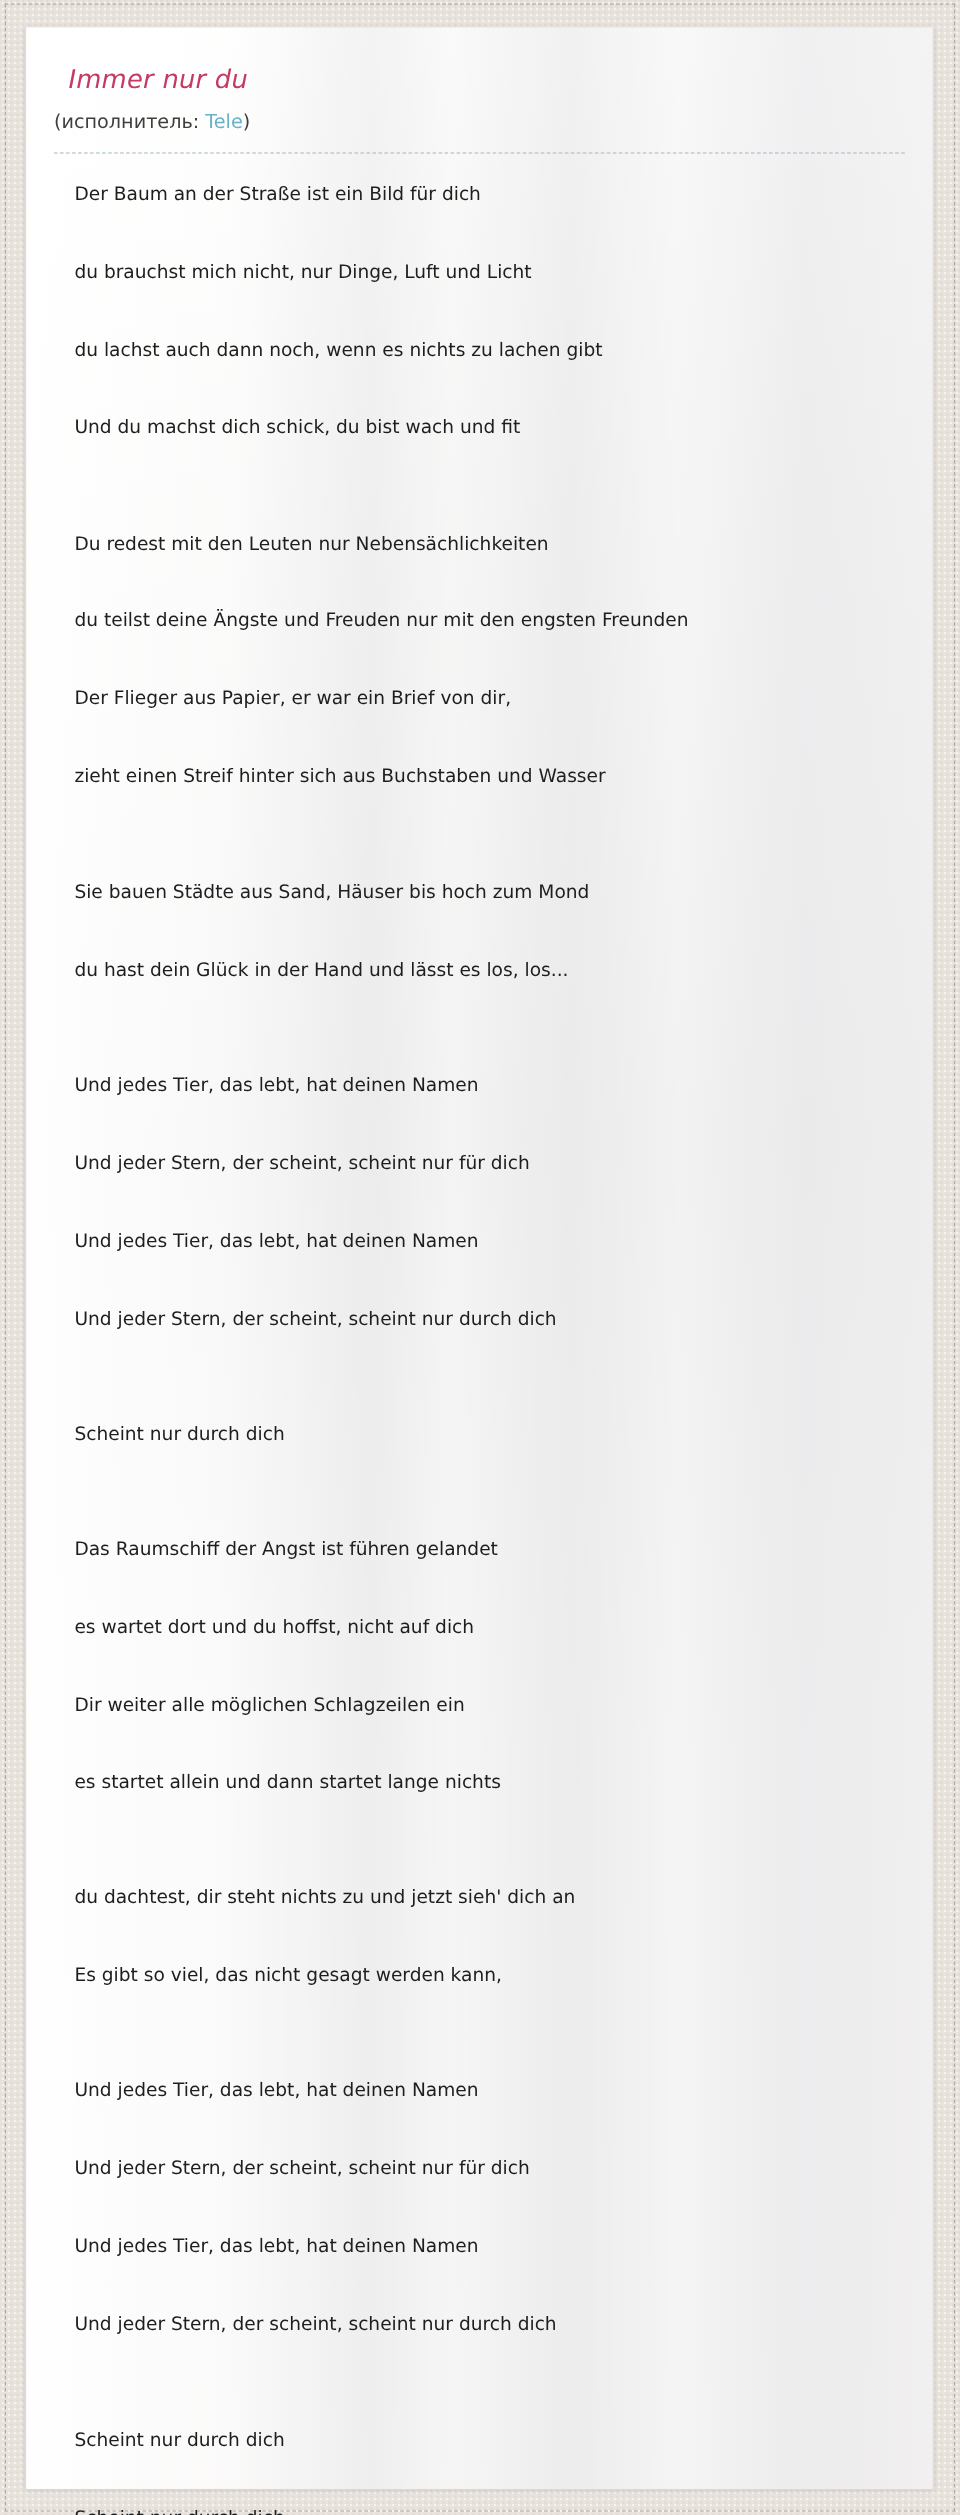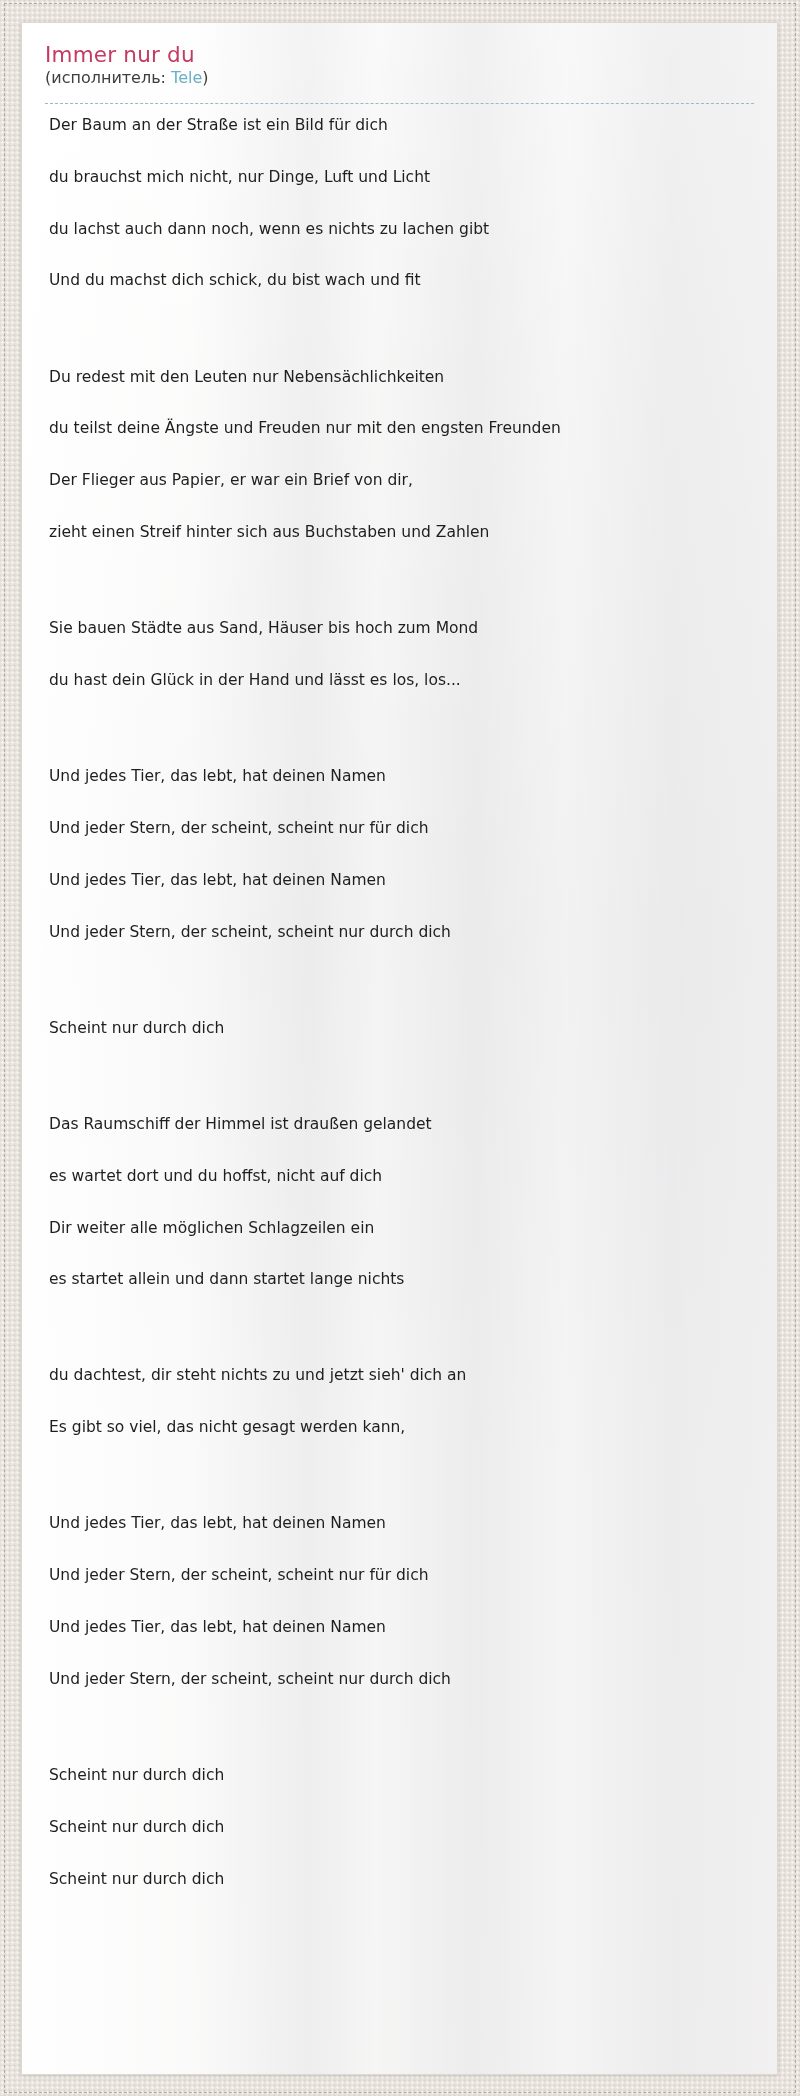--- a/index.html
+++ b/index.html
@@ -42,40 +42,41 @@
         rgba(223,223,226,.45) 86%, rgba(235,233,234,.5) 100%),
       linear-gradient(180deg, rgba(255,255,255,.8) 0%, rgba(240,240,240,.2) 18%,
         rgba(228,228,230,.35) 45%, rgba(236,236,238,.3) 70%, rgba(246,244,243,.6) 100%);
     pointer-events:none;
   }
   .card-inner{
     position:relative;
     padding:18px 23px 0 23px;
   }
   h1.title{
-    margin:0;
+    margin:12px;
     font-size:21.5px;line-height:27px;font-weight:400;
     color:var(--title,#c43a62);
     letter-spacing:.2px;
+    font-style:italic;
   }
   .subtitle{
     margin:0;
     font-size:16px;line-height:20px;
     color:var(--subtitle,#3e3e3e);
     border-bottom:1px dashed var(--divider,#9fb6c4);
     padding-bottom:15px;
   }
   .artist-link{
     color:var(--artist_link,#68b1c6);
     text-decoration:none;
     cursor:pointer;
   }
   .lyrics{padding-top:8px;}
   .line{
-    margin:4px;height:47.8px;
+    margin:17px;height:47.8px;
     font-size:15.5px;line-height:19px;
     color:var(--text,#1e1e1e);
     white-space:nowrap;
   }
   .stanza{margin:0 0 48.4px 0;}
   .stanza:last-child{margin-bottom:0;}
 </style>
 </head>
 <body>
 
@@ -95,37 +96,37 @@
           <div class="stanza">
             <p class="line">Der Baum an der Straße ist ein Bild für dich</p>
             <p class="line">du brauchst mich nicht, nur Dinge, Luft und Licht</p>
             <p class="line">du lachst auch dann noch, wenn es nichts zu lachen gibt</p>
             <p class="line">Und du machst dich schick, du bist wach und fit</p>
           </div>
           <div class="stanza">
             <p class="line">Du redest mit den Leuten nur Nebensächlichkeiten</p>
             <p class="line">du teilst deine Ängste und Freuden nur mit den engsten Freunden</p>
             <p class="line">Der Flieger aus Papier, er war ein Brief von dir,</p>
-            <p class="line">zieht einen Streif hinter sich aus Buchstaben und Zahlen</p>
+            <p class="line">zieht einen Streif hinter sich aus Buchstaben und Wasser</p>
           </div>
           <div class="stanza">
             <p class="line">Sie bauen Städte aus Sand, Häuser bis hoch zum Mond</p>
             <p class="line">du hast dein Glück in der Hand und lässt es los, los...</p>
           </div>
           <div class="stanza">
             <p class="line">Und jedes Tier, das lebt, hat deinen Namen</p>
             <p class="line">Und jeder Stern, der scheint, scheint nur für dich</p>
             <p class="line">Und jedes Tier, das lebt, hat deinen Namen</p>
             <p class="line">Und jeder Stern, der scheint, scheint nur durch dich</p>
           </div>
           <div class="stanza">
             <p class="line">Scheint nur durch dich</p>
           </div>
           <div class="stanza">
-            <p class="line">Das Raumschiff der Himmel ist draußen gelandet</p>
+            <p class="line">Das Raumschiff der Angst ist führen gelandet</p>
             <p class="line">es wartet dort und du hoffst, nicht auf dich</p>
             <p class="line">Dir weiter alle möglichen Schlagzeilen ein</p>
             <p class="line">es startet allein und dann startet lange nichts</p>
           </div>
           <div class="stanza">
             <p class="line">du dachtest, dir steht nichts zu und jetzt sieh' dich an</p>
             <p class="line">Es gibt so viel, das nicht gesagt werden kann,</p>
           </div>
           <div class="stanza">
             <p class="line">Und jedes Tier, das lebt, hat deinen Namen</p>

